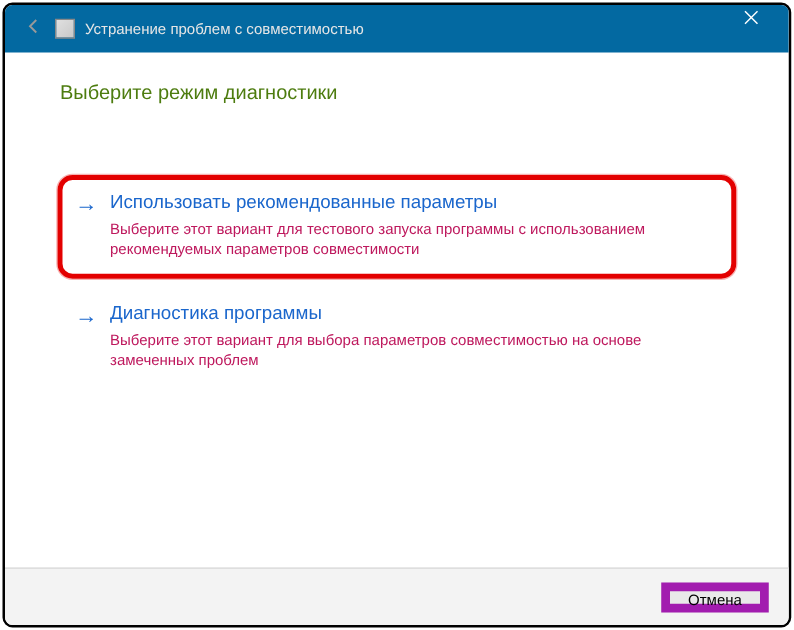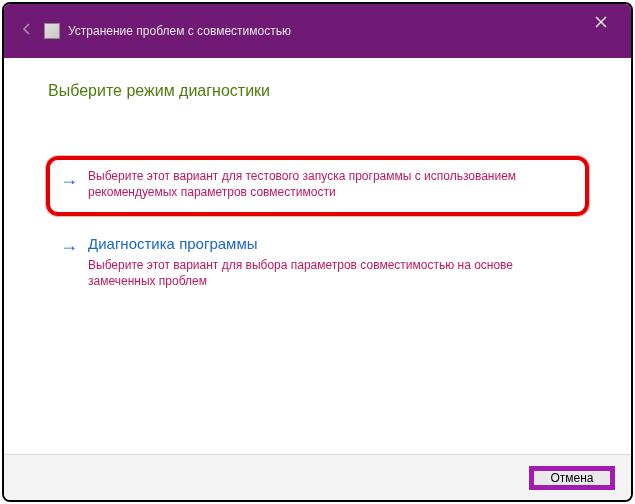--- a/index.html
+++ b/index.html
@@ -15,22 +15,22 @@
       border-radius: 8px;
       width: 631px;
       height: 500px;
       margin: 2px;
       overflow: hidden;
       display: flex;
       flex-direction: column;
       background: #fff;
     }
     .titlebar {
-      background: #701a75;
-      height: 54px;
+      background: #0369a1;
+      height: 38px;
       display: flex;
       align-items: center;
       padding: 0 8px 0 16px;
       color: #d8d8d8;
     }
     .back-arrow {
       color: #aaa;
       font-size: 16px;
       margin-right: 10px;
     }
@@ -110,21 +110,21 @@
       display: flex;
       align-items: center;
       justify-content: flex-end;
       padding: 0 16px;
       background: #f3f3f3;
     }
     .cancel-btn {
       min-width: 86px;
       height: 24px;
       background: #e9e9e9;
-      border: 5px solid #a21caf;
+      border: 7px solid #a21caf;
       font-size: 12px;
       font-family: inherit;
       cursor: pointer;
       padding: 0 14px;
     }
   </style>
 </head>
 <body>
 
 <div class="outer">
@@ -144,20 +144,21 @@
       </svg>
     </div>
   </div>
 
   <div class="content">
     <h1 class="heading">Выберите режим диагностики</h1>
 
     <div class="option highlighted">
       <span class="opt-arrow">→</span>
       <div class="opt-body">
+        <div class="opt-title">Использовать рекомендованные параметры</div>
         <div class="opt-desc">Выберите этот вариант для тестового запуска программы с использованием рекомендуемых параметров совместимости</div>
       </div>
     </div>
 
     <div class="option">
       <span class="opt-arrow">→</span>
       <div class="opt-body">
         <div class="opt-title">Диагностика программы</div>
         <div class="opt-desc">Выберите этот вариант для выбора параметров совместимостью на основе замеченных проблем</div>
       </div>

